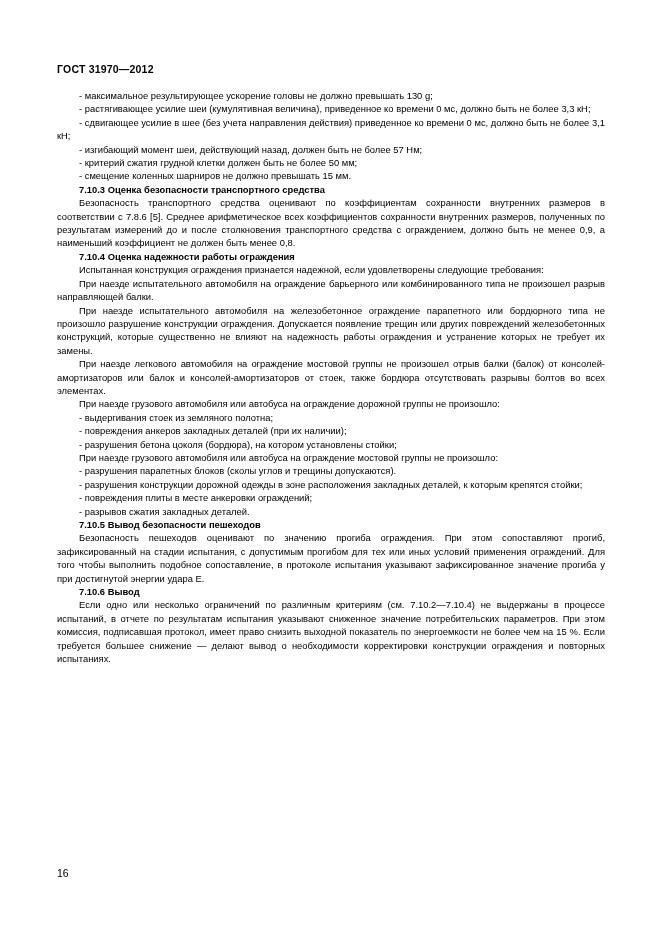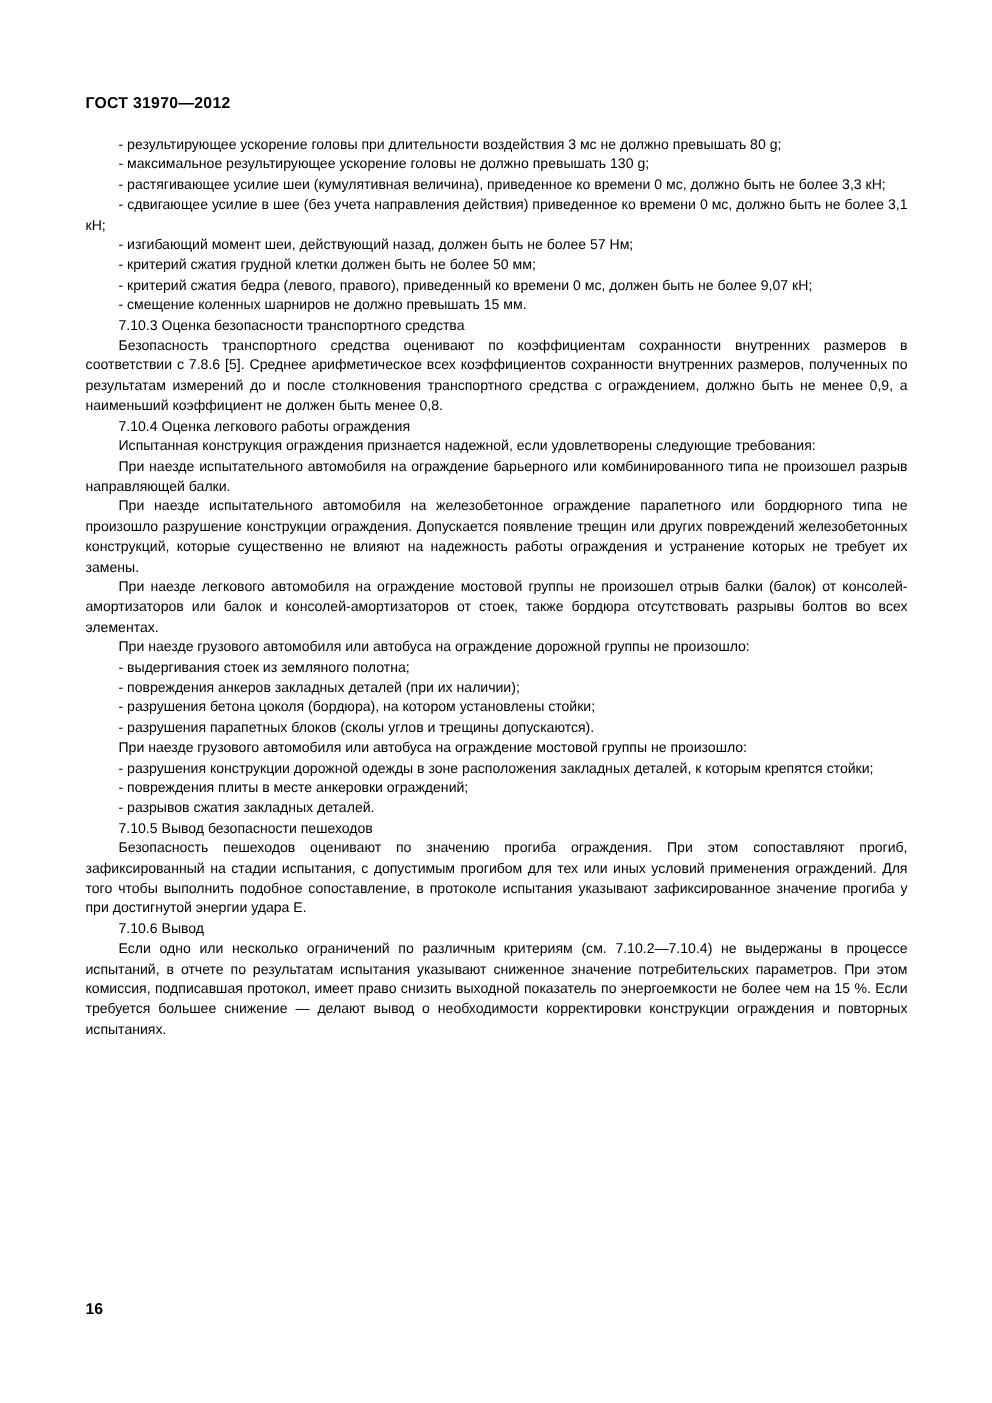--- a/index.html
+++ b/index.html
@@ -41,59 +41,57 @@
     text-align: justify;
   }
   .content p {
     margin: 0;
   }
   .ind {
     text-indent: 22px;
   }
   .h {
     text-indent: 22px;
-    font-weight: normal;
+    font-weight: bold;
   }
   .pagenum {
     position: absolute;
     left: 57px;
     top: 866px;
     font-size: 10.5px;
-    font-weight: bold;
+    font-weight: normal;
   }
 </style>
 </head>
 <body>
 
 <div class="page">
 
   <div class="header">ГОСТ 31970—2012</div>
 
   <div class="content">
-      <p class="ind">- результирующее ускорение головы при длительности воздействия 3 мс не должно превышать 80 g;</p>
       <p class="ind">- максимальное результирующее ускорение головы не должно превышать 130 g;</p>
       <p class="ind">- растягивающее усилие шеи (кумулятивная величина), приведенное ко времени 0 мс, должно быть не более 3,3 кН;</p>
       <p class="ind">- сдвигающее усилие в шее (без учета направления действия) приведенное ко времени 0 мс, должно быть не более 3,1 кН;</p>
       <p class="ind">- изгибающий момент шеи, действующий назад, должен быть не более 57 Нм;</p>
       <p class="ind">- критерий сжатия грудной клетки должен быть не более 50 мм;</p>
-      <p class="ind">- критерий сжатия бедра (левого, правого), приведенный ко времени 0 мс, должен быть не более 9,07 кН;</p>
       <p class="ind">- смещение коленных шарниров не должно превышать 15 мм.</p>
       <p class="h">7.10.3 Оценка безопасности транспортного средства</p>
       <p class="ind">Безопасность транспортного средства оценивают по коэффициентам сохранности внутренних размеров в соответствии с 7.8.6 [5]. Среднее арифметическое всех коэффициентов сохранности внутренних размеров, полученных по результатам измерений до и после столкновения транспортного средства с ограждением, должно быть не менее 0,9, а наименьший коэффициент не должен быть менее 0,8.</p>
-      <p class="h">7.10.4 Оценка легкового работы ограждения</p>
+      <p class="h">7.10.4 Оценка надежности работы ограждения</p>
       <p class="ind">Испытанная конструкция ограждения признается надежной, если удовлетворены следующие требования:</p>
       <p class="ind">При наезде испытательного автомобиля на ограждение барьерного или комбинированного типа не произошел разрыв направляющей балки.</p>
       <p class="ind">При наезде испытательного автомобиля на железобетонное ограждение парапетного или бордюрного типа не произошло разрушение конструкции ограждения. Допускается появление трещин или других повреждений железобетонных конструкций, которые существенно не влияют на надежность работы ограждения и устранение которых не требует их замены.</p>
       <p class="ind">При наезде легкового автомобиля на ограждение мостовой группы не произошел отрыв балки (балок) от консолей-амортизаторов или балок и консолей-амортизаторов от стоек, также бордюра отсутствовать разрывы болтов во всех элементах.</p>
       <p class="ind">При наезде грузового автомобиля или автобуса на ограждение дорожной группы не произошло:</p>
       <p class="ind">- выдергивания стоек из земляного полотна;</p>
       <p class="ind">- повреждения анкеров закладных деталей (при их наличии);</p>
       <p class="ind">- разрушения бетона цоколя (бордюра), на котором установлены стойки;</p>
+      <p class="ind">При наезде грузового автомобиля или автобуса на ограждение мостовой группы не произошло:</p>
       <p class="ind">- разрушения парапетных блоков (сколы углов и трещины допускаются).</p>
-      <p class="ind">При наезде грузового автомобиля или автобуса на ограждение мостовой группы не произошло:</p>
       <p class="ind">- разрушения конструкции дорожной одежды в зоне расположения закладных деталей, к которым крепятся стойки;</p>
       <p class="ind">- повреждения плиты в месте анкеровки ограждений;</p>
       <p class="ind">- разрывов сжатия закладных деталей.</p>
       <p class="h">7.10.5 Вывод безопасности пешеходов</p>
       <p class="ind">Безопасность пешеходов оценивают по значению прогиба ограждения. При этом сопоставляют прогиб, зафиксированный на стадии испытания, с допустимым прогибом для тех или иных условий применения ограждений. Для того чтобы выполнить подобное сопоставление, в протоколе испытания указывают зафиксированное значение прогиба у при достигнутой энергии удара Е.</p>
       <p class="h">7.10.6 Вывод</p>
       <p class="ind">Если одно или несколько ограничений по различным критериям (см. 7.10.2—7.10.4) не выдержаны в процессе испытаний, в отчете по результатам испытания указывают сниженное значение потребительских параметров. При этом комиссия, подписавшая протокол, имеет право снизить выходной показатель по энергоемкости не более чем на 15 %. Если требуется большее снижение — делают вывод о необходимости корректировки конструкции ограждения и повторных испытаниях.</p>
     </div>
 
   <div class="pagenum">16</div>

